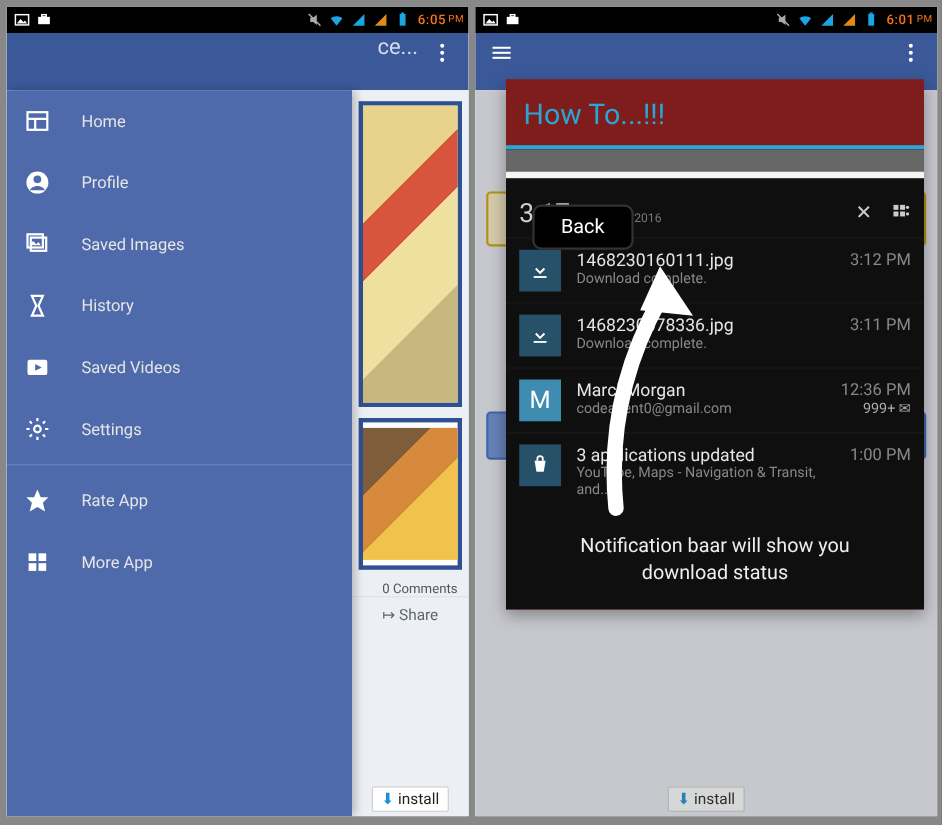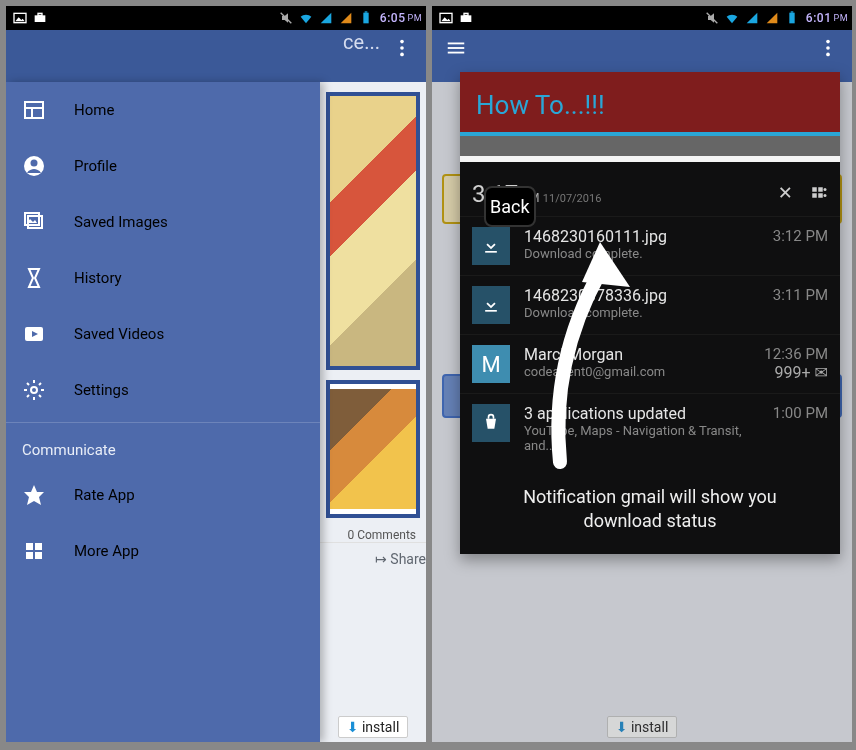--- a/index.html
+++ b/index.html
@@ -23,21 +23,21 @@
     background: #fff;
     overflow: hidden;
   }
   .phone.left { left: 6px; }
   .phone.right { left: 432px; }
 
   
   .statusbar {
     height: 24px;
     background: #000;
-    color: #c4b5fd;
+    color: #f97316;
     display: flex;
     align-items: center;
     font-size: 12px;
     padding: 0 4px;
   }
   .statusbar .spacer { flex: 1; }
   .sb-ic { width: 16px; height: 16px; margin: 0 2px; display:inline-flex; align-items:center; justify-content:center; }
   .sb-ic svg { width: 16px; height: 16px; }
   .sb-time { font-weight: 500; letter-spacing: .5px; margin-left: 4px; }
   .sb-ampm { font-size: 9px; margin-left: 2px; letter-spacing: .5px; }
@@ -73,21 +73,21 @@
     color: #fff;
     box-shadow: 4px 0 8px rgba(0,0,0,.25);
     z-index: 10;
   }
   .drawer-item {
     display: flex;
     align-items: center;
     height: 56px;
     padding: 0 14px;
     font-size: 15px;
-    color: #000000;
+    color: #e5e5e5;
     cursor: pointer;
     text-align: center;
   }
   .drawer-item .dicon {
     width: 28px; height: 28px;
     margin-right: 26px;
     display:flex; align-items:center; justify-content:center;
   }
   .drawer-item .dicon svg { width: 24px; height: 24px; fill:#fff; }
   .drawer-sep {
@@ -126,22 +126,22 @@
   }
   .feed-meta {
     font-size: 12px;
     color: #555;
     padding: 0 10px;
     display:flex;
     justify-content:flex-end;
   }
   .feed-actions {
     display:flex;
-    justify-content: flex-end;
-    padding: 8px 0;
+    justify-content: center;
+    padding: 8px 16px;
     color:#606770;
     font-size: 14px;
     border-top: 1px solid #e0e0e0;
   }
   .install-pill {
     background:#fff;
     border:1px solid #ccc;
     padding:2px 8px;
     font-size:14px;
     color:#222;
@@ -186,21 +186,21 @@
   .dialog-body .gap2 {
     height: 6px;
     background: #f4f4f4;
   }
   .back-chip {
     position:absolute;
     left: 24px; top: 24px;
     background: #000;
     color:#fff;
     border-radius: 8px;
-    padding: 8px 4px;
+    padding: 8px 24px;
     font-size: 18px;
     border: 2px solid #333;
     z-index: 5;
   }
   .time-row {
     display:flex;
     align-items:center;
     justify-content: space-between;
     padding: 8px 12px;
     color:#aaa;
@@ -219,21 +219,21 @@
     display:flex; align-items:center; justify-content:center;
     color:#fff; font-size:18px;
     margin-right: 14px;
     flex-shrink: 0;
   }
   .notif .nicon.letter { font-size: 22px; background:#3e8db0; }
   .notif .ninfo { flex:1; min-width:0; }
   .notif .ntitle { color:#e5e5e5; font-size: 16px; white-space:nowrap; overflow:hidden; text-overflow:ellipsis; }
   .notif .nsub { color:#888; font-size: 13px; }
   .notif .ntime { color:#888; font-size: 15px; text-align:right; white-space:nowrap; margin-left:6px; }
-  .notif .ncount { color:#aaa; font-size: 16px; }
+  .notif .ncount { color:#aaa; font-size: 13px; }
   .arrow-overlay {
     position:absolute;
     left: 70px; bottom: 70px;
     width: 120px; height: 230px;
     z-index: 6;
     pointer-events:none;
   }
   .arrow-overlay svg { width:100%; height:100%; }
   .bottom-caption {
     text-align:center;
@@ -388,21 +388,20 @@
           <span class="dicon">
             <svg viewBox="0 0 24 24">
                 <circle cx="12" cy="12" r="3" fill="none" stroke="#fff" stroke-width="2"></circle>
                 <path d="M12 2v3M12 19v3M2 12h3M19 12h3M5 5l2 2M17 17l2 2M19 5l-2 2M5 19l2-2" stroke="#fff" stroke-width="2"></path>
               </svg>
           </span>
           <span>Settings</span>
         </div>
 
         <div class="drawer-sep"></div>
-        <div class="drawer-header">Communicate</div>
 
         <div class="drawer-item">
           <span class="dicon">
             <svg viewBox="0 0 24 24">
                 <polygon points="12,2 15,9 22,9 17,14 19,22 12,18 5,22 7,14 2,9 9,9" fill="#fff"></polygon>
               </svg>
           </span>
           <span>Rate App</span>
         </div>
 
@@ -604,21 +603,21 @@
             </div>
 
             <div class="arrow-overlay">
               <svg viewBox="0 0 120 230">
                   <path d="M30 220 Q20 120 70 30" stroke="#fff" stroke-width="14" fill="none" stroke-linecap="round"></path>
                   <polygon points="70,0 100,45 52,40" fill="#fff"></polygon>
                 </svg>
             </div>
 
             <div class="bottom-caption">
-              <span>Notification gmail will show you</span><br>
+              <span>Notification baar will show you</span><br>
               <span>download status</span>
             </div>
           </div>
         </div>
       </div>
     </div>
   </div>
 
 </div>
 

